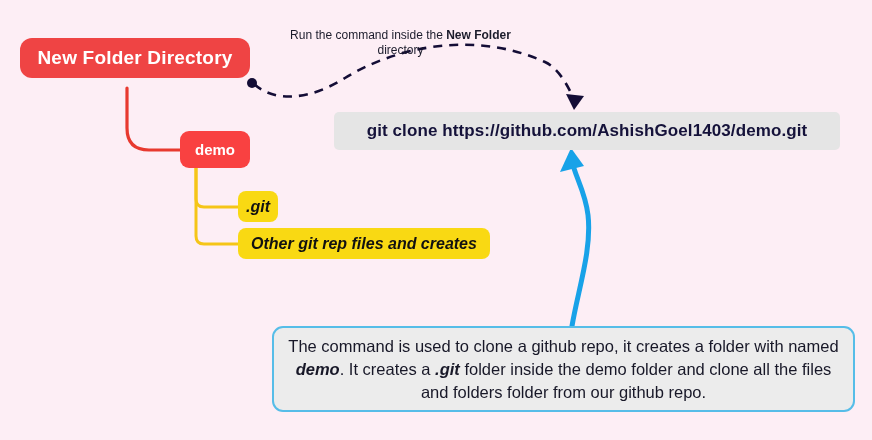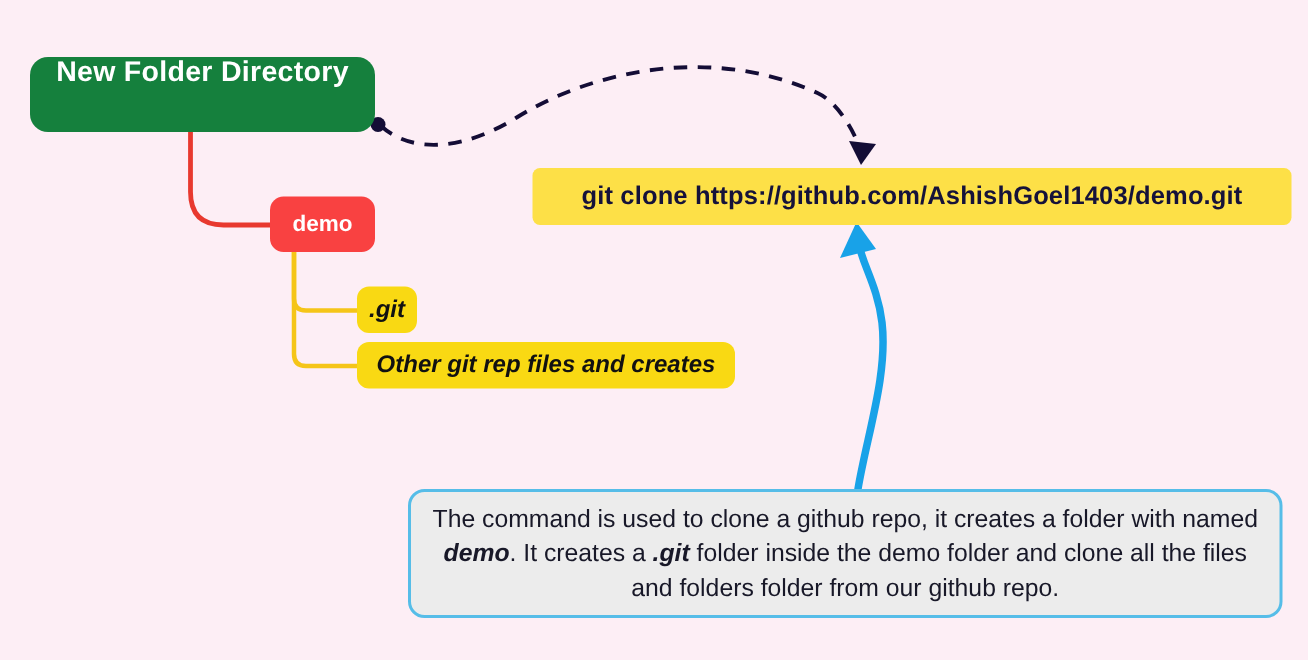--- a/index.html
+++ b/index.html
@@ -27,25 +27,25 @@
     height: 440px;
     pointer-events: none;
   }
 
   
   .node-root {
     position: absolute;
     left: 20px;
     top: 38px;
     width: 230px;
-    height: 50px;
-    background: #15803d;
+    height: 40px;
+    background: #ef4444;
     border-radius: 12px;
     display: flex;
-    align-items: flex-start;
+    align-items: center;
     justify-content: center;
     box-sizing: border-box;
   }
   .node-root .label {
     color: #ffffff;
     font-size: 19px;
     font-weight: bold;
     letter-spacing: 0.2px;
     white-space: nowrap;
   }
@@ -102,26 +102,25 @@
   }
   .node-other .label { font-size: 16px; }
 
   
   .command-box {
     position: absolute;
     left: 334px;
     top: 112px;
     width: 506px;
     height: 38px;
-    background: #fde047;
+    background: #e5e5e5;
     border-radius: 5px;
     display: flex;
     align-items: center;
     justify-content: center;
-    margin-left: 21px;
   }
   .command-box .label {
     color: #15123a;
     font-size: 17px;
     font-weight: bold;
     white-space: nowrap;
     letter-spacing: 0.1px;
   }
 
   
@@ -181,20 +180,23 @@
     <polygon points="574,110 566,94 584,96" fill="#140d36"></polygon>
 
     <path d="M 572 326 C 578 290, 592 250, 588 215 C 585 190, 574 175, 572 160" fill="none" stroke="#18a2e8" stroke-width="5" stroke-linecap="round"></path>
     <polygon points="571,148 560,172 584,166" fill="#18a2e8"></polygon>
   </svg>
 
   <div class="node-root">
     <span class="label">New Folder Directory</span>
   </div>
 
+  <div class="annotation">
+    <span>Run the command inside the </span><b>New Folder</b><span> directory</span>
+  </div>
 
   <div class="command-box">
     <span class="label">git clone https://github.com/AshishGoel1403/demo.git</span>
   </div>
 
   <div class="node-demo">
     <span class="label">demo</span>
   </div>
 
   <div class="node-yellow node-git">

